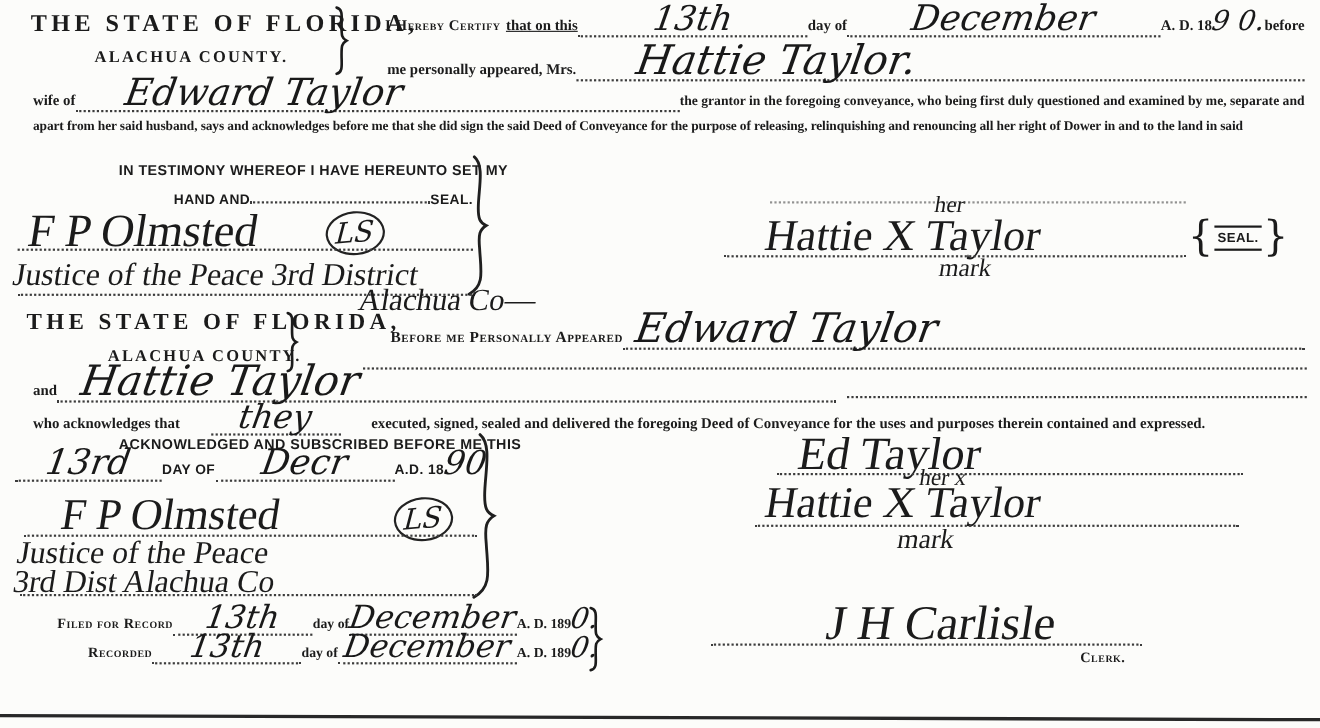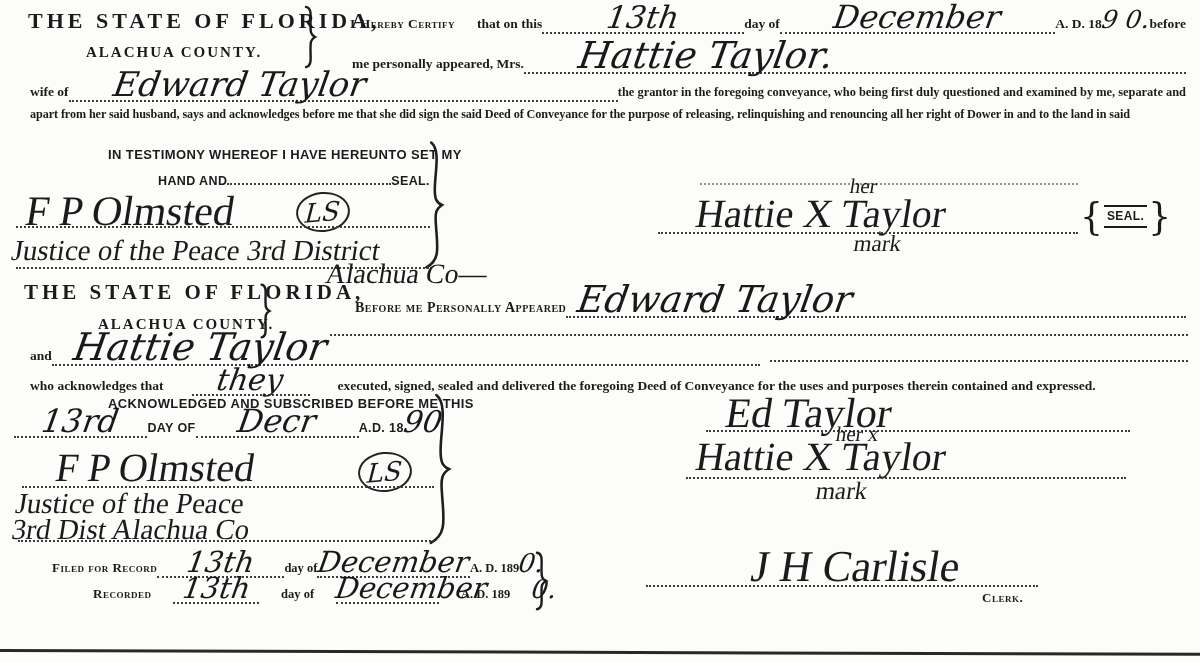--- a/index.html
+++ b/index.html
@@ -56,21 +56,21 @@
   <div class="head" style="left:28px; top:8px;">THE STATE OF FLORIDA,</div>
   <div class="head2" style="left:86px; top:44px;">ALACHUA COUNTY.</div>
   <div class="brace" style="left:303px; top:5px; width:15px; height:64px;">
     <svg viewBox="0 0 20 100" preserveAspectRatio="none">
         <path d="M4 3 C12 5 10 16 10 30 C10 42 10 46 16 50 C10 54 10 58 10 70 C10 84 12 95 4 97" fill="none" stroke="#1b1b1b" stroke-width="2.4" stroke-linecap="round" vector-effect="non-scaling-stroke"></path>
       </svg>
   </div>
 
   <div class="row" style="left:350px; top:14px; right:14px;">
     <span class="pt sc">I Hereby Certify</span>
-    <span class="pt" style="margin-left:22px;">that on this</span>
+    <span class="pt" style="margin-left:5px;text-decoration:underline;">that on this</span>
     <span class="fill" style="flex:1.1;"><span class="hw" style="font-size:31px;">13th</span></span>
     <span class="pt">day of</span>
     <span class="fill" style="flex:1.5;"><span class="hw" style="font-size:32px;">December</span></span>
     <span class="pt">A. D. 18</span>
     <span class="hw" style="font-size:25px;">9 0.</span>
     <span class="pt">before</span>
   </div>
 
   <div class="row" style="left:352px; top:54px; right:14px;">
     <span class="pt">me personally appeared, Mrs.</span>
@@ -178,21 +178,21 @@
 
   <div class="row" style="left:52px; top:558px; width:492px;">
     <span class="pt sc" style="font-size:13px;">Filed for Record</span>
     <span class="fill" style="flex:1;"><span class="hw" style="font-size:29px;">13th</span></span>
     <span class="pt" style="font-size:12.5px;">day of</span>
     <span class="fill" style="flex:1.2;"><span class="hw" style="font-size:29px;">December</span></span>
     <span class="pt" style="font-size:12.5px;">A. D. 189</span>
     <span class="hw" style="font-size:26px;">0.</span>
   </div>
 
-  <div class="row" style="left:65px; top:584px; width:492px;gap:22px;">
+  <div class="row" style="left:52px; top:584px; width:492px;">
     <span class="pt sc" style="font-size:13px; margin-left:28px;">Recorded</span>
     <span class="fill" style="flex:1;"><span class="hw" style="font-size:29px;">13th</span></span>
     <span class="pt" style="font-size:12.5px;">day of</span>
     <span class="fill" style="flex:1.2;"><span class="hw" style="font-size:29px;">December</span></span>
     <span class="pt" style="font-size:12.5px;">A. D. 189</span>
     <span class="hw" style="font-size:26px;">0.</span>
   </div>
 
   <div class="brace" style="left:534px; top:551px; width:15px; height:60px;">
     <svg viewBox="0 0 20 100" preserveAspectRatio="none">

